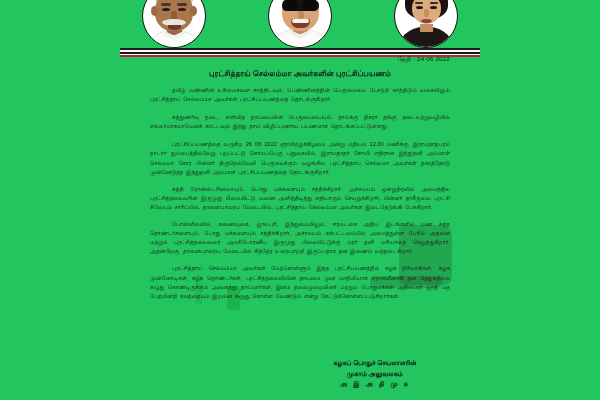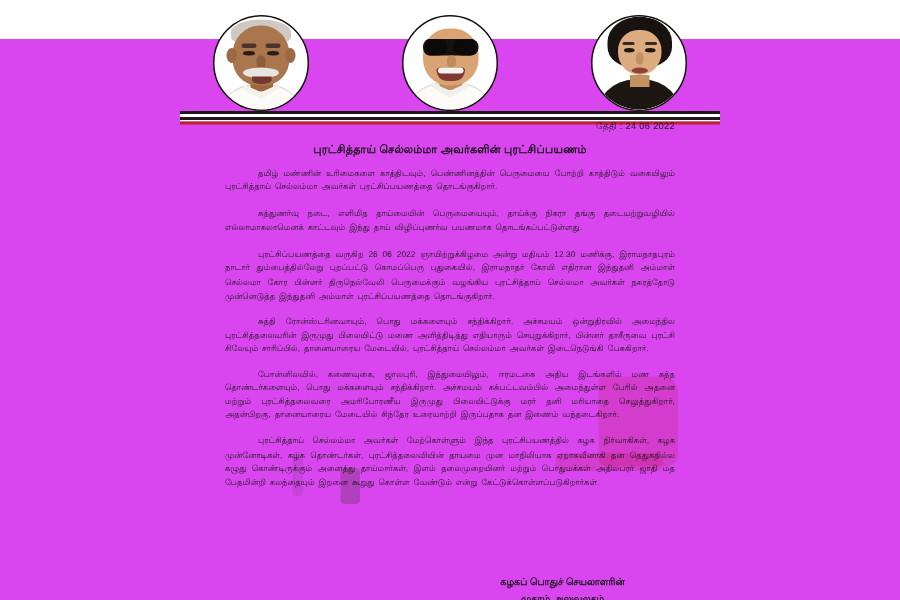--- a/index.html
+++ b/index.html
@@ -5,22 +5,21 @@
   html,body{margin:0;padding:0;}
   body{
     width:600px;height:400px;
     background:#ffffff;
     font-family:"Liberation Sans", sans-serif;
     overflow:hidden;
     position:relative;
   }
   .page{
     position:absolute;inset:0;
-    background:#d946ef;
-    margin-top:26px;
+    background:#22c55e;
   }
 
   
   .masthead{
     position:absolute;left:0;top:0;width:600px;height:48px;
     display:flex;justify-content:center;align-items:flex-start;
     gap:62px;
   }
   .portrait{
     width:62px;height:62px;border-radius:50%;

